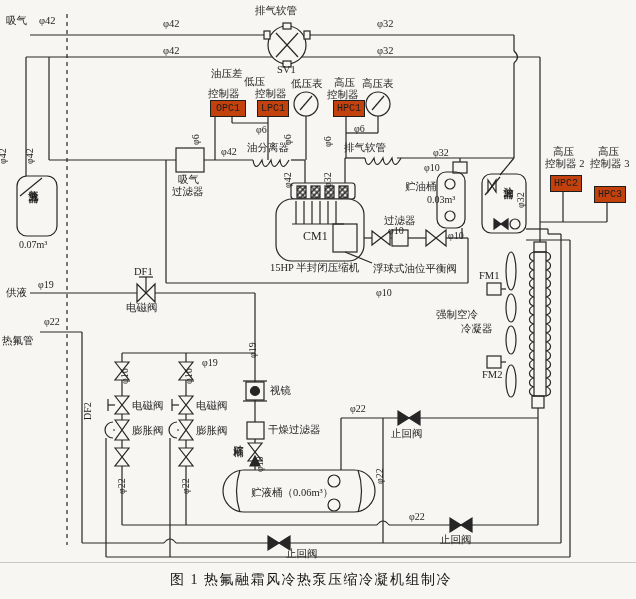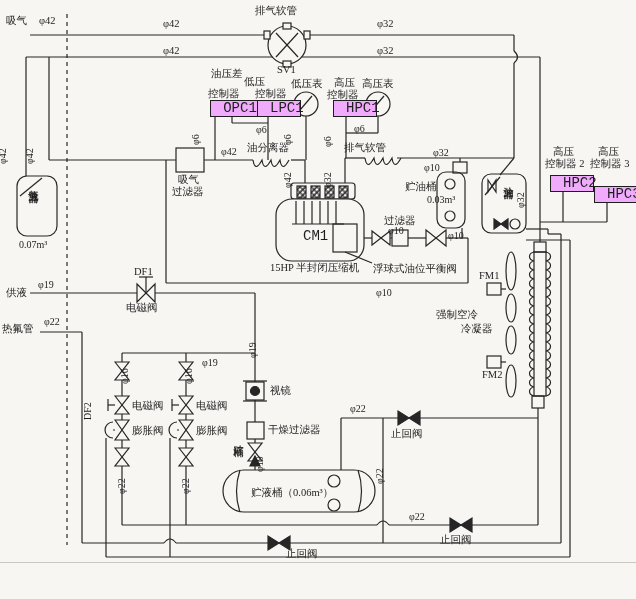--- a/index.html
+++ b/index.html
@@ -7,22 +7,22 @@
   #stage{
     position:relative;width:636px;height:599px;background:#f7f6f3;
     font-family:"Liberation Serif","DejaVu Serif",serif;color:#1e1e1e;overflow:hidden;
   }
   #pipes{position:absolute;left:0;top:0;}
   .lbl{position:absolute;white-space:nowrap;font-size:10.5px;line-height:12px;}
   .sm{font-size:10px;}
   .rot{transform-origin:0 100%;transform:rotate(-90deg);}
   .vert{writing-mode:vertical-rl;letter-spacing:1px;line-height:11px;}
   .box{
-    position:absolute;border:1.2px solid #1e1e1e;background:#f0abfc;
-    font-size:14px;text-align:center;font-family:"Liberation Mono","DejaVu Sans Mono",monospace;padding-left:12px;
+    position:absolute;border:1.2px solid #1e1e1e;background:#c2410c;
+    font-size:10px;text-align:center;font-family:"Liberation Mono","DejaVu Sans Mono",monospace;
   }
   .caption{position:absolute;font-size:14px;letter-spacing:1.5px;color:#161616;}
   .rule{position:absolute;left:0;width:636px;height:1px;background:#c9c7c2;}
 </style>
 </head>
 <body>
 
 <div id="stage">
 
 <svg id="pipes" width="636" height="599" viewBox="0 0 636 599" stroke="#262626" stroke-width="1.2" fill="none">
@@ -318,38 +318,38 @@
 <div class="lbl vert" style="left:503px;top:178px">油分离器</div>
 
 <div class="lbl" style="left:553px;top:146px">高压</div>
 <div class="lbl" style="left:545px;top:158px">控制器 2</div>
 <div class="box" style="left:550px;top:175px;width:30px;height:15px;line-height:15px">HPC2</div>
 <div class="lbl" style="left:598px;top:146px">高压</div>
 <div class="lbl" style="left:590px;top:158px">控制器 3</div>
 <div class="box" style="left:594px;top:186px;width:30px;height:15px;line-height:15px">HPC3</div>
 <div class="lbl sm rot" style="left:527px;top:196px">φ32</div>
 
-<div class="lbl" style="left:303px;top:230px;font-family:Liberation Mono, monospace;font-size:14px">CM1</div>
+<div class="lbl" style="left:303px;top:230px;font-family:Liberation Serif, serif;font-size:12px">CM1</div>
 <div class="lbl" style="left:384px;top:215px">过滤器</div>
 <div class="lbl sm" style="left:388px;top:225px">φ10</div>
 <div class="lbl sm" style="left:448px;top:230px">φ10</div>
 <div class="lbl" style="left:270px;top:262px">15HP 半封闭压缩机</div>
 <div class="lbl" style="left:373px;top:263px">浮球式油位平衡阀</div>
 
 <div class="lbl" style="left:479px;top:270px">FM1</div>
 <div class="lbl" style="left:436px;top:309px">强制空冷</div>
 <div class="lbl" style="left:461px;top:323px">冷凝器</div>
 <div class="lbl" style="left:482px;top:369px">FM2</div>
 
 <div class="lbl" style="left:134px;top:266px">DF1</div>
 <div class="lbl" style="left:126px;top:302px">电磁阀</div>
 <div class="lbl sm" style="left:376px;top:287px">φ10</div>
 <div class="lbl" style="left:6px;top:287px">供液</div>
 <div class="lbl sm" style="left:38px;top:279px">φ19</div>
-<div class="lbl" style="left:2px;top:323px">热氟管</div>
+<div class="lbl" style="left:2px;top:335px">热氟管</div>
 <div class="lbl sm" style="left:44px;top:316px">φ22</div>
 
 <div class="lbl sm rot" style="left:259px;top:346px">φ19</div>
 <div class="lbl sm" style="left:202px;top:357px">φ19</div>
 <div class="lbl sm rot" style="left:131px;top:372px">φ16</div>
 <div class="lbl sm rot" style="left:195px;top:372px">φ16</div>
 <div class="lbl sm rot" style="left:94px;top:408px">DF2</div>
 <div class="lbl" style="left:132px;top:400px">电磁阀</div>
 <div class="lbl" style="left:196px;top:400px">电磁阀</div>
 <div class="lbl" style="left:132px;top:425px">膨胀阀</div>
@@ -364,14 +364,15 @@
 <div class="lbl" style="left:251px;top:487px">贮液桶（0.06m³）</div>
 
 <div class="lbl sm" style="left:350px;top:403px">φ22</div>
 <div class="lbl" style="left:391px;top:428px">止回阀</div>
 <div class="lbl sm rot" style="left:386px;top:472px">φ22</div>
 <div class="lbl sm" style="left:409px;top:511px">φ22</div>
 <div class="lbl" style="left:440px;top:534px">止回阀</div>
 <div class="lbl" style="left:286px;top:548px">止回阀</div>
 
 <div class="rule" style="top:562px"></div>
+<div class="caption" style="left:170px;top:571px">图 1  热氟融霜风冷热泵压缩冷凝机组制冷</div>
 
 </div>
 
 </body></html>

